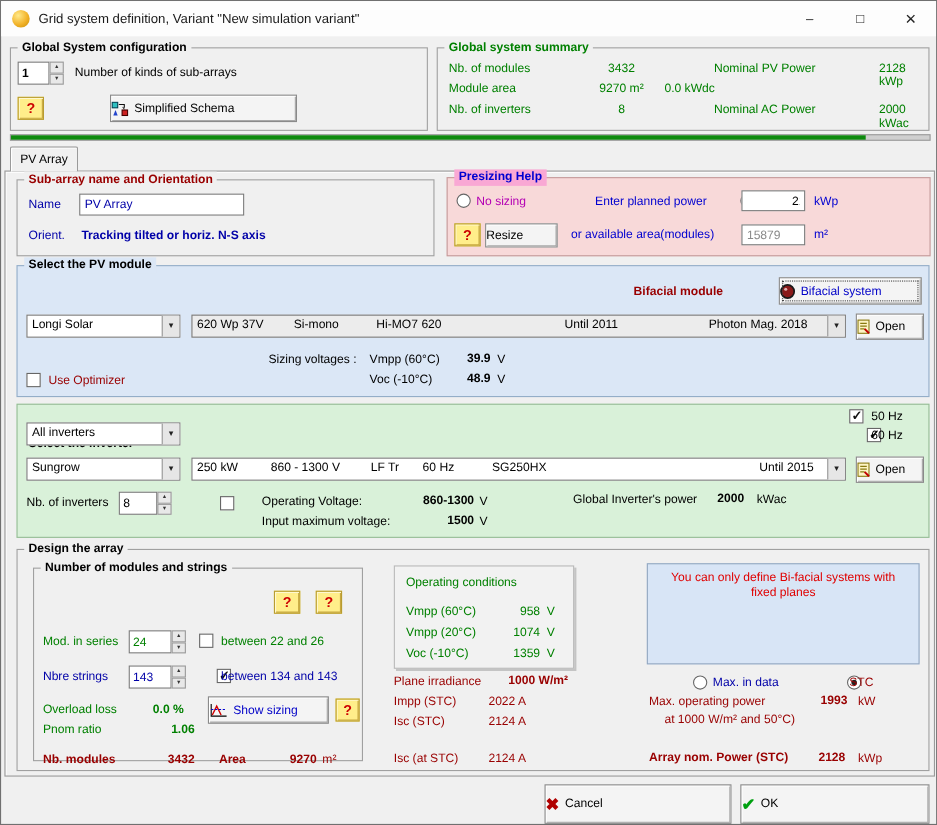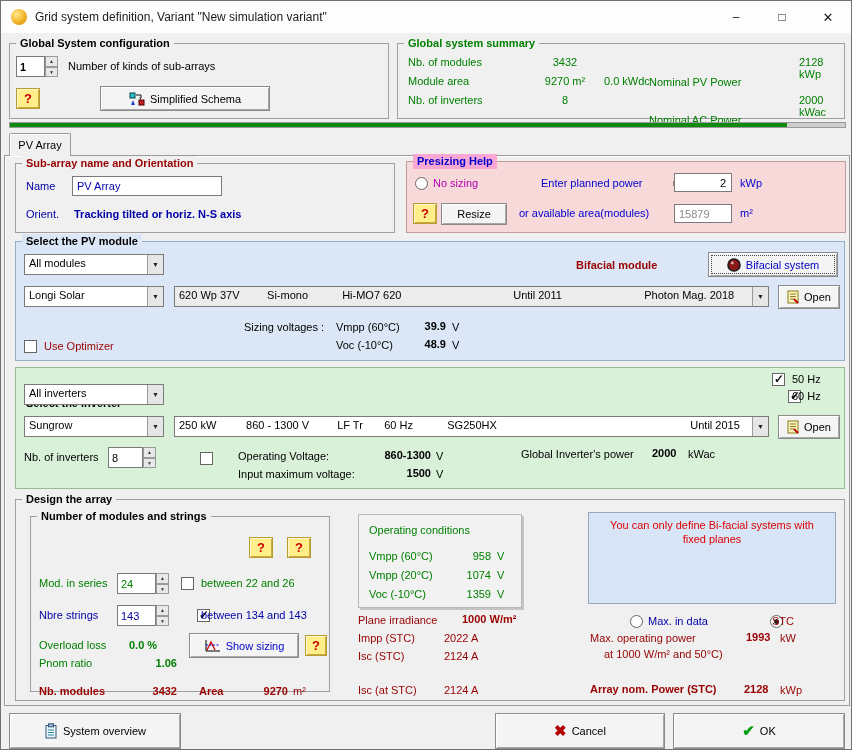--- a/index.html
+++ b/index.html
@@ -49,41 +49,41 @@
              display:flex; align-items:center; justify-content:center; color:#333; }
 
   .cb { width:13px; height:13px; background:#fff; border:1px solid #666; display:inline-block;
         position:relative; vertical-align:middle; }
   .cb.on::after { content:"✓"; position:absolute; left:1px; top:-2px; font-size:12px;
                   font-weight:bold; color:#111; }
   .rad { width:13px; height:13px; background:#fff; border:1px solid #666; border-radius:50%;
          display:inline-block; position:relative; vertical-align:middle; }
   .rad.on::after { content:""; position:absolute; inset:3px; border-radius:50%; background:#222; }
 
-  .btn { position:absolute; display:flex; align-items:center; justify-content:center; gap:5px;
+  .btn { position:absolute; display:flex; align-items:center; gap:5px;
          background:#f4f4f4; border:1px solid #8a8a8a; color:#000; font-size:11px;
          box-shadow: inset 1px 1px 0 #ffffff, inset -1px -1px 0 #a8a8a8; cursor:default; }
   .btn.focus { outline:1px dotted #444; outline-offset:-4px; }
   .help { position:absolute; width:24px; height:21px; background:#ffee8a; border:1px solid #b89c30;
           box-shadow: inset 1px 1px 0 #fff8d0, inset -1px -1px 0 #c8a840; color:#cc0000;
           font-weight:bold; font-size:13px; display:flex; align-items:center; justify-content:center; }
 
   .prog { position:absolute; left:8px; top:89px; width:837px; height:6px; background:#cfcfcf;
           border:1px solid #9a9a9a; }
   .prog .fill { width:93%; height:100%; background:#0e8a0e; }
 
   .tab { position:absolute; left:8px; top:100px; width:62px; height:23px; background:#f0f0f0;
          border:1px solid #9a9a9a; border-bottom:none; border-radius:2px 2px 0 0; z-index:2;
          display:flex; align-items:center; justify-content:center; box-shadow: inset 1px 1px 0 #fff; }
   .panel { position:absolute; left:3px; top:122px; width:846px; height:551px; background:#f0f0f0;
            border:1px solid #9a9a9a; box-shadow: inset 1px 1px 0 #fff; }
 
   .srow { position:absolute; left:10px; right:10px; display:flex; color:#008000; }
   .sl1 { width:118px; } .sv1 { width:78px; text-align:center; }
-  .sl2 { width:150px; margin-left:45px;margin-top:20px; } .sv2 { flex:1; }
+  .sl2 { width:150px; margin-left:45px; } .sv2 { flex:1; }
 
   .opbox { position:absolute; background:#f2f2f2; border:1px solid #b8b8b8;
            box-shadow: 2px 2px 0 #c4c4c4; }
   .warn { position:absolute; background:#d8e5f6; border:1px solid #93a7c0; color:#e00000;
           text-align:center; padding:5px 10px; white-space:normal; line-height:14px; }
 </style>
 </head>
 <body>
 
 <div class="win">
@@ -172,24 +172,20 @@
       <button class="help" style="left:6px;top:41px">?</button>
       <button class="btn" style="left:34px;top:41px;width:66px;height:22px">Resize</button>
       <span class="a blue" style="left:112px;top:45px">or available area(modules)</span>
       <span class="rad a" style="left:250px;top:44px"></span>
       <input class="tin gray" style="left: 267px; top: 42px; width: 58px; height: 19px;" value="15879">
       <span class="a blue" style="left:333px;top:45px">m²</span>
     </div>
 
     <div class="gb lblue" style="left:14px;top:208px;width:830px;height:120px">
       <span class="gbt">Select the PV module</span>
-      <div class="combo" style="left:8px;top:12px;width:140px">
-        <span class="ct">All modules</span>
-        <span class="dd">▼</span>
-      </div>
       <span class="a dred b" style="left:560px;top:17px">Bifacial module</span>
       <button class="btn focus" style="left:692px;top:10px;width:130px;height:25px;color:#0000c8">
         <svg width="14" height="14" viewBox="0 0 14 14">
             <circle cx="7" cy="7" r="6" fill="#8a1a1a" stroke="#1a1a1a" stroke-width="1.6"></circle>
             <circle cx="5.3" cy="5" r="1.4" fill="#e0b0b0"></circle>
           </svg>
         <span>Bifacial system</span>
       </button>
       <div class="combo" style="left:8px;top:44px;width:140px">
         <span class="ct">Longi Solar</span>
@@ -299,21 +295,21 @@
         <div class="spin" style="left:86px;top:88px;width:52px">
           <input style="color: rgb(0, 0, 168);" value="143">
           <span class="sb">
             <span>▲</span>
             <span>▼</span>
           </span>
         </div>
         <span class="cb on a" style="left:150px;top:91px"></span>
         <span class="a navy" style="left:170px;top:92px;width:118px;white-space:normal;line-height:13px">between 134 and 143</span>
         <span class="a green" style="left:8px;top:122px">Overload loss</span>
-        <span class="a green b" style="left:98px;top:122px;width:48px;text-align:left">0.0 %</span>
+        <span class="a green b" style="left:98px;top:122px;width:48px;text-align:center">0.0 %</span>
         <button class="btn" style="left:158px;top:116px;width:110px;height:25px;color:#0000c8">
           <svg width="17" height="14" viewBox="0 0 17 14">
               <path d="M2,1 V12 H16" stroke="#000" fill="none"></path>
               <path d="M3,11 L7,3 L11,11" stroke="#d00000" fill="none" stroke-width="1.3"></path>
               <path d="M2,6 H15" stroke="#0000d0" stroke-dasharray="2,1.5"></path>
             </svg>
           <span>Show sizing</span>
         </button>
         <button class="help" style="left:274px;top:118px;width:22px">?</button>
         <span class="a green" style="left:8px;top:140px">Pnom ratio</span>
@@ -355,28 +351,20 @@
       <span class="a dred" style="left:756px;top:115px">STC</span>
       <span class="a dred" style="left:574px;top:132px">Max. operating power</span>
       <span class="a dred b" style="left:730px;top:131px">1993</span>
       <span class="a dred" style="left:764px;top:132px">kW</span>
       <span class="a dred" style="left:588px;top:148px">at 1000 W/m² and 50°C)</span>
       <span class="a dred b" style="left:574px;top:183px">Array nom. Power (STC)</span>
       <span class="a dred b" style="left:728px;top:183px">2128</span>
       <span class="a dred" style="left:764px;top:184px">kWp</span>
     </div>
 
-    <button class="btn" style="left:8px;top:680px;width:172px;height:36px">
-      <svg width="14" height="16" viewBox="0 0 14 16">
-          <rect x="2" y="2.5" width="10" height="12.5" fill="#eaf4f8" stroke="#335577"></rect>
-          <rect x="4.5" y="0.8" width="5" height="3" fill="#9fb8cf" stroke="#335577"></rect>
-          <path d="M4,7 h6 M4,9.5 h6 M4,12 h6" stroke="#3388aa"></path>
-        </svg>
-      <span>System overview</span>
-    </button>
     <button class="btn" style="left:494px;top:680px;width:170px;height:36px">
       <span style="color:#b00000;font-weight:bold;font-size:15px">✖</span>
       <span>Cancel</span>
     </button>
     <button class="btn" style="left:672px;top:680px;width:172px;height:36px">
       <span style="color:#00a010;font-weight:bold;font-size:15px">✔</span>
       <span>OK</span>
     </button>
 
   </div>

